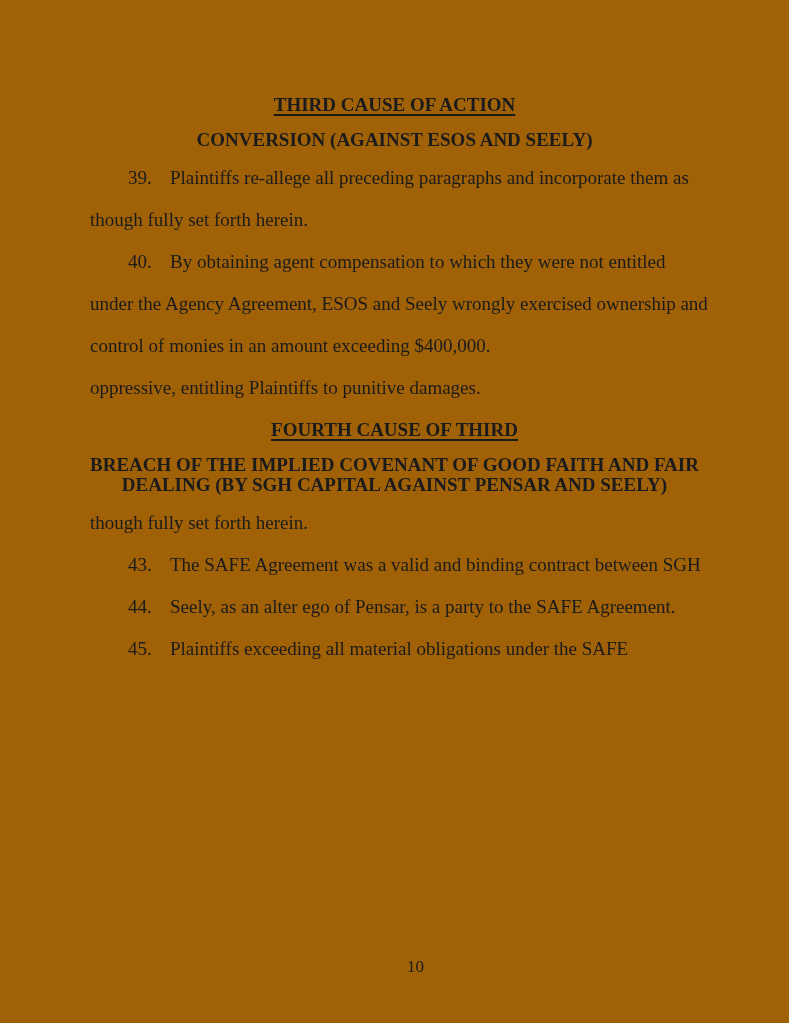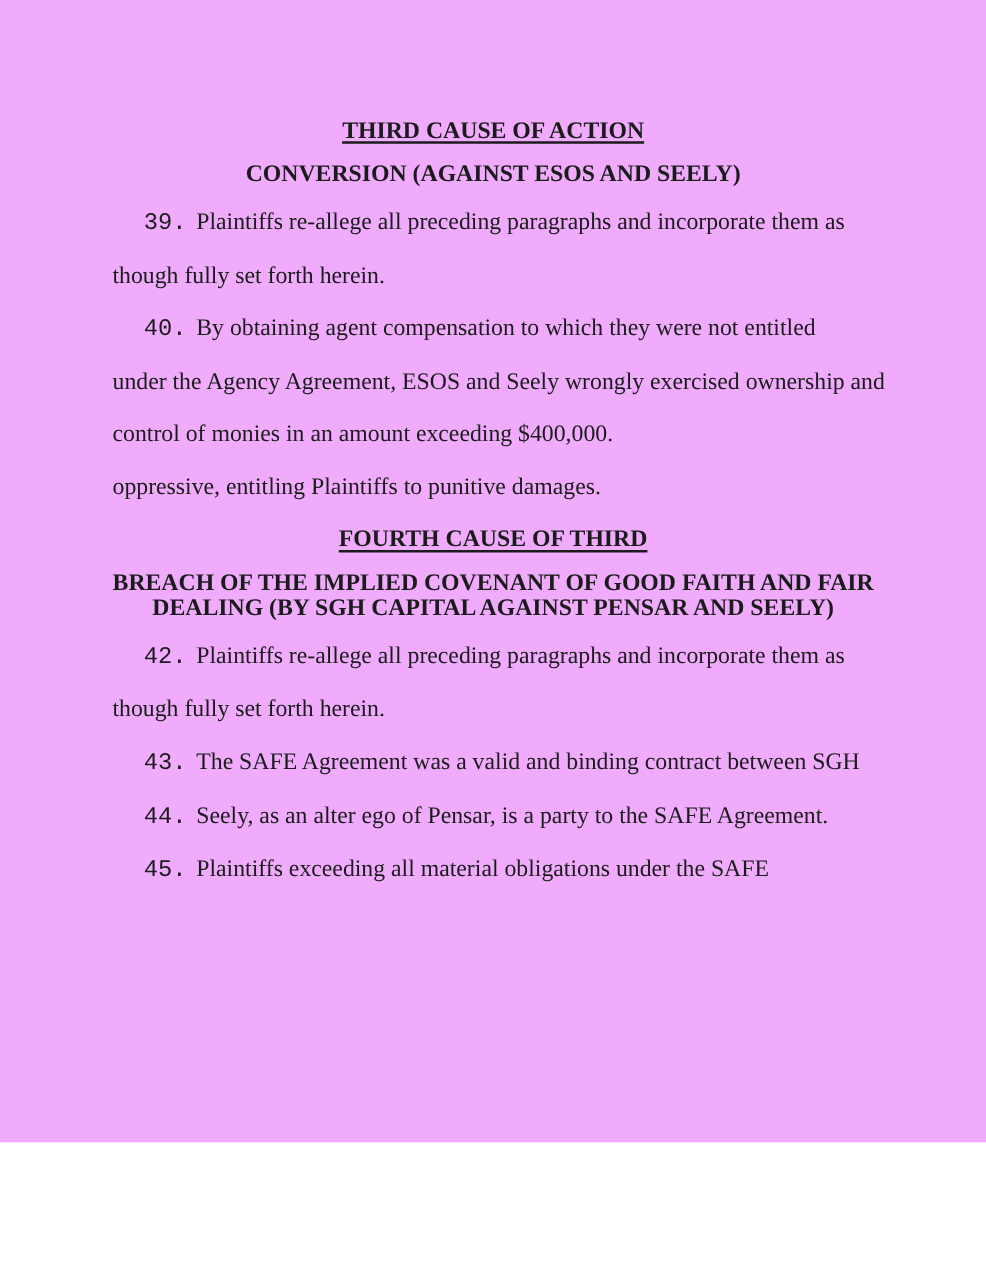--- a/index.html
+++ b/index.html
@@ -3,22 +3,22 @@
 <meta charset="utf-8">
 <style>
   html, body {
     margin: 0;
     padding: 0;
     background: #ffffff;
   }
   .page {
     position: relative;
     width: 789px;
-    height: 914px;
-    background: #f0abfc;
+    height: 1023px;
+    background: #a16207;
     font-family: "Liberation Serif", serif;
     color: #1b1b1b;
     overflow: hidden;
   }
   .content {
     position: absolute;
     top: 94px;
     left: 90px;
     width: 609px;
   }
@@ -47,23 +47,22 @@
     white-space: nowrap;
   }
   .line {
     font-size: 19px;
     line-height: 21px;
     margin: 0 0 21px 0;
     white-space: nowrap;
   }
   .pnum {
     display: inline-block;
-    margin-left: 25px;
+    margin-left: 38px;
     min-width: 42px;
-    font-family: Liberation Mono, monospace;
   }
   .footer {
     position: absolute;
     top: 956px;
     left: 0;
     width: 100%;
     text-align: center;
     font-size: 17px;
     line-height: 21px;
     margin-left: 21px;
@@ -97,21 +96,20 @@
     </div>
 
     <div class="h1"><span class="underline">FOURTH CAUSE OF THIRD</span></div>
 
     <div class="h2">
         <span class="hline">BREACH OF THE IMPLIED COVENANT OF GOOD FAITH AND FAIR</span>
         <span class="hline">DEALING (BY SGH CAPITAL AGAINST PENSAR AND SEELY)</span>
       </div>
 
     <div>
-      <div class="line"><span class="pnum">42.</span><span>Plaintiffs re-allege all preceding paragraphs and incorporate them as</span></div>
       <div class="line">though fully set forth herein.</div>
     </div>
 
     <div>
       <div class="line"><span class="pnum">43.</span><span>The SAFE Agreement was a valid and binding contract between SGH</span></div>
     </div>
 
     <div>
       <div class="line"><span class="pnum">44.</span><span>Seely, as an alter ego of Pensar, is a party to the SAFE Agreement.</span></div>
     </div>

